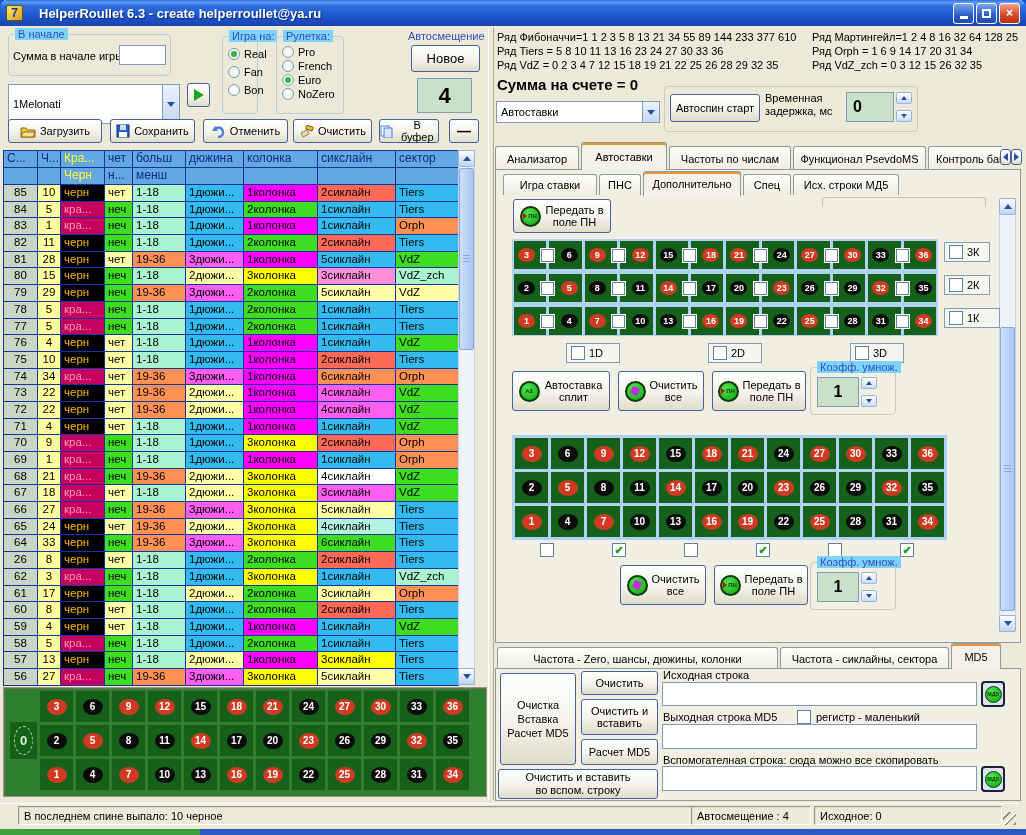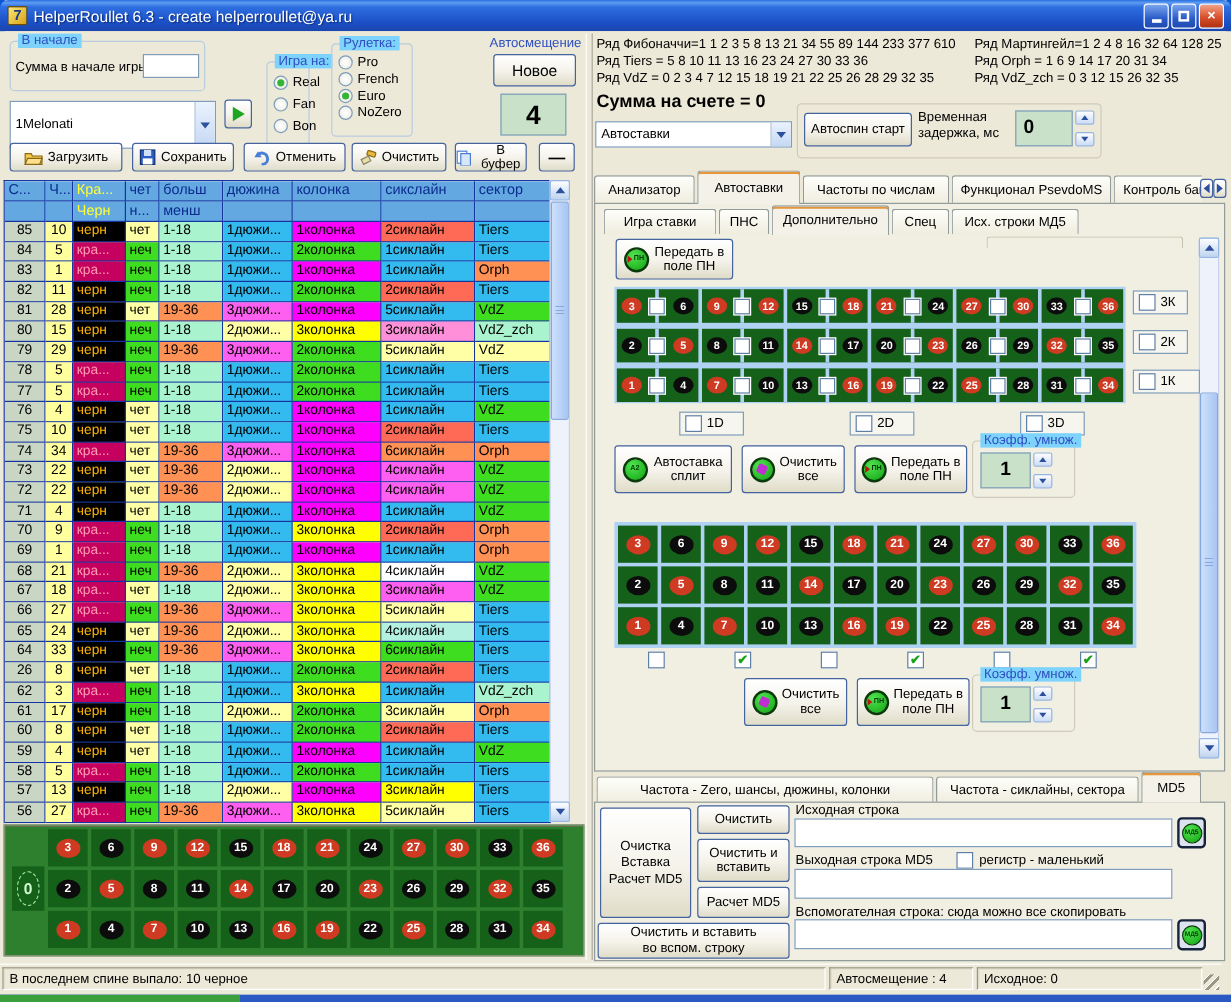--- a/index.html
+++ b/index.html
@@ -4,21 +4,21 @@
 <style>
   * { margin:0; padding:0; box-sizing:border-box; }
   html,body { width:1026px; height:835px; overflow:hidden; }
   body { font-family:"Liberation Sans", sans-serif; font-size:11px; color:#000; background:#2B59C3; }
   .window { position:absolute; left:0; top:0; width:1026px; height:829px;
             border-left:4px solid #0C55D6; border-right:4px solid #0C55D6; border-bottom:4px solid #0C55D6;
             background:#ECE9D8; }
   .titlebar { position:absolute; left:-4px; top:0; width:1026px; height:26px;
       background:linear-gradient(180deg,#2A70E0 0%,#5E9CF2 9%,#2E6FE0 22%,#1C50C8 70%,#1A46AE 100%);
       border-radius:7px 7px 0 0; display:flex; align-items:center; padding:0 6px; }
-  .titlebar .apptitle { color:#fff; font-weight:normal; font-size:13px; text-shadow:1px 1px 1px #0A2C78; margin-left:5px; flex:1;
+  .titlebar .apptitle { color:#fff; font-weight:bold; font-size:13px; text-shadow:1px 1px 1px #0A2C78; margin-left:16px; flex:1;
       white-space:nowrap; overflow:hidden; }
   .appicon { width:17px; height:16px; background:linear-gradient(135deg,#FFE873,#D8A018); border:1px solid #6B4E00; border-radius:2px;
       color:#173A8C; font-weight:bold; font-size:12px; line-height:14px; text-align:center; }
   .wbtn { width:21px; height:21px; margin-left:2px; border-radius:3px; border:1px solid #fff;
       display:flex; align-items:center; justify-content:center; color:#fff; font-weight:bold; font-size:12px;
       background:linear-gradient(180deg,#7AA4EE,#2A5CC8 60%,#1E4BB0); }
   .wbtn.close { background:linear-gradient(180deg,#F2A088,#D8502A 55%,#B03010); }
   .client { position:absolute; left:-4px; top:26px; width:1026px; height:803px; background:#ECE9D8; }
   .abs { position:absolute; }
 
@@ -171,21 +171,21 @@
     <div class="combo" style="left:8px;top:58px;width:172px;height:40px">
       <span class="cval">1Melonati</span>
       <span class="cbtn">
           <span class="tri-down"></span>
         </span>
     </div>
     <div class="btn" style="left:187px;top:57px;width:23px;height:24px">
       <span style="width:0;height:0;border-top:6px solid transparent;border-bottom:6px solid transparent;border-left:10px solid #1FA51F"></span>
     </div>
 
-    <div class="gbox" style="left:222px;top:25px;width:36px;height:78px">
+    <div class="gbox" style="left:222px;top:10px;width:36px;height:78px">
       <span class="glabel" style="white-space:nowrap">Игра на:</span>
       <div class="abs" style="left:5px;top:11px">
         <div class="radrow">
             <span class="radio sel"></span>
             <span>Real</span>
           </div>
         <div class="radrow">
             <span class="radio"></span>
             <span>Fan</span>
           </div>
@@ -1173,21 +1173,21 @@
     <div class="mdlabel" style="left:816px;top:685px">регистр  - маленький</div>
     <input class="txt abs" style="left: 662px; top: 698px; width: 315px; height: 25px;" value="">
 
     <div class="mdlabel" style="left:663px;top:728px">Вспомогателная строка: сюда можно все скопировать</div>
     <input class="txt abs" style="left: 662px; top: 740px; width: 315px; height: 25px;" value="">
     <div class="mdbtn" style="left:981px;top:740px">
         <span class="gicon">МД5</span>
       </div>
 
     <div class="statusbar">
-      <div class="sseg" style="left:2px;width:686px">В последнем спине выпало: 10 черное</div>
+      <div class="sseg" style="left:18px;width:686px">В последнем спине выпало: 10 черное</div>
       <div class="sseg" style="left:691px;width:120px">Автосмещение : 4</div>
       <div class="sseg" style="left:814px;width:188px">Исходное: 0</div>
       <div class="grip"></div>
     </div>
   </div>
 </div>
 <div class="taskstrip">
     <div class="startfrag"></div>
   </div>
 

